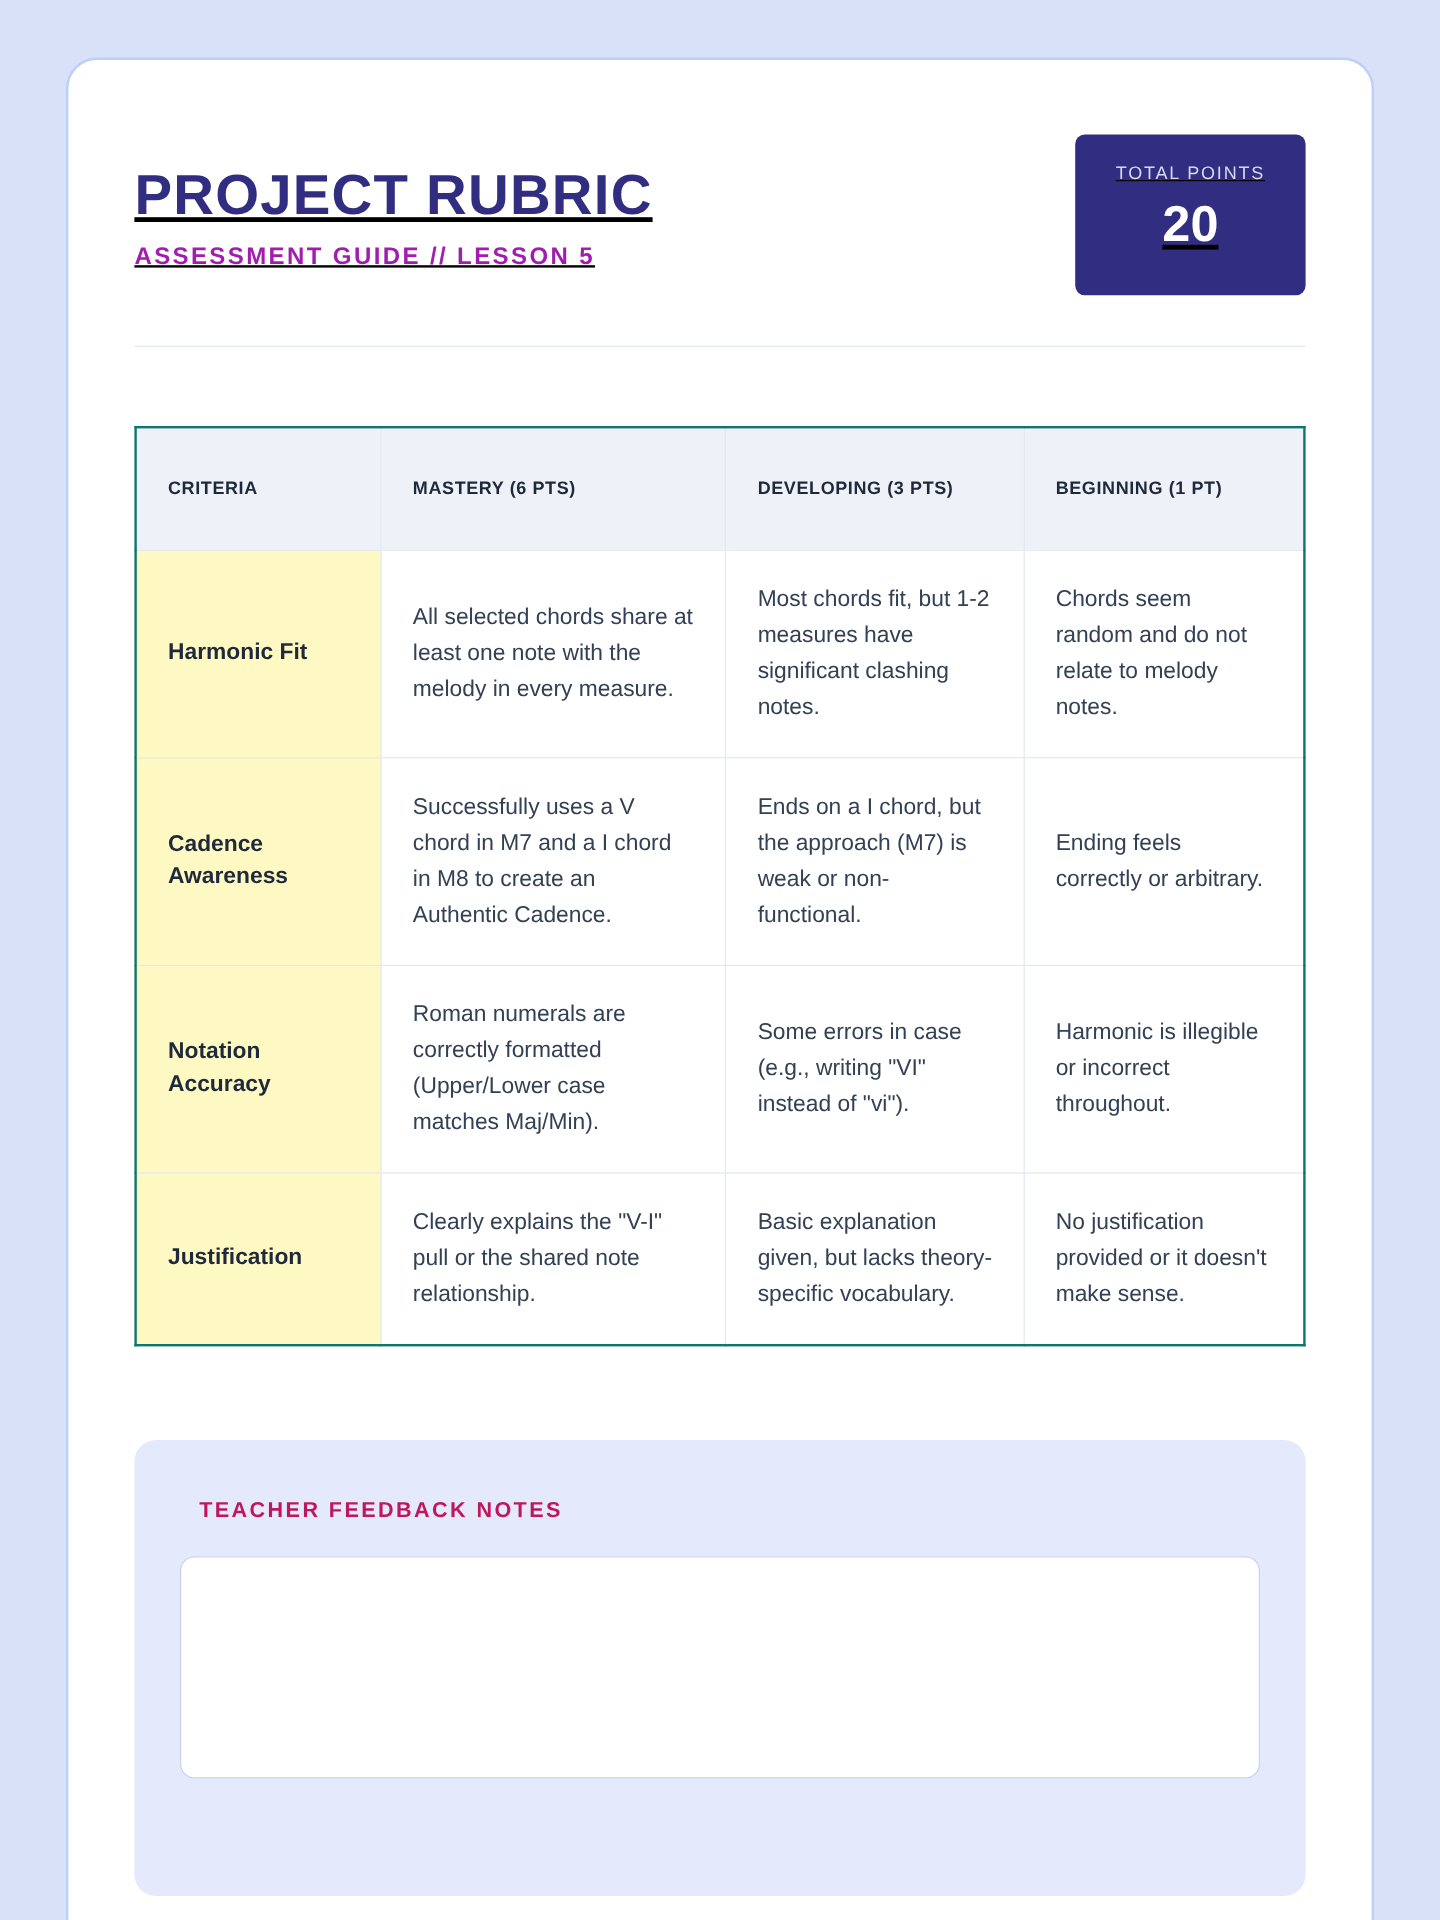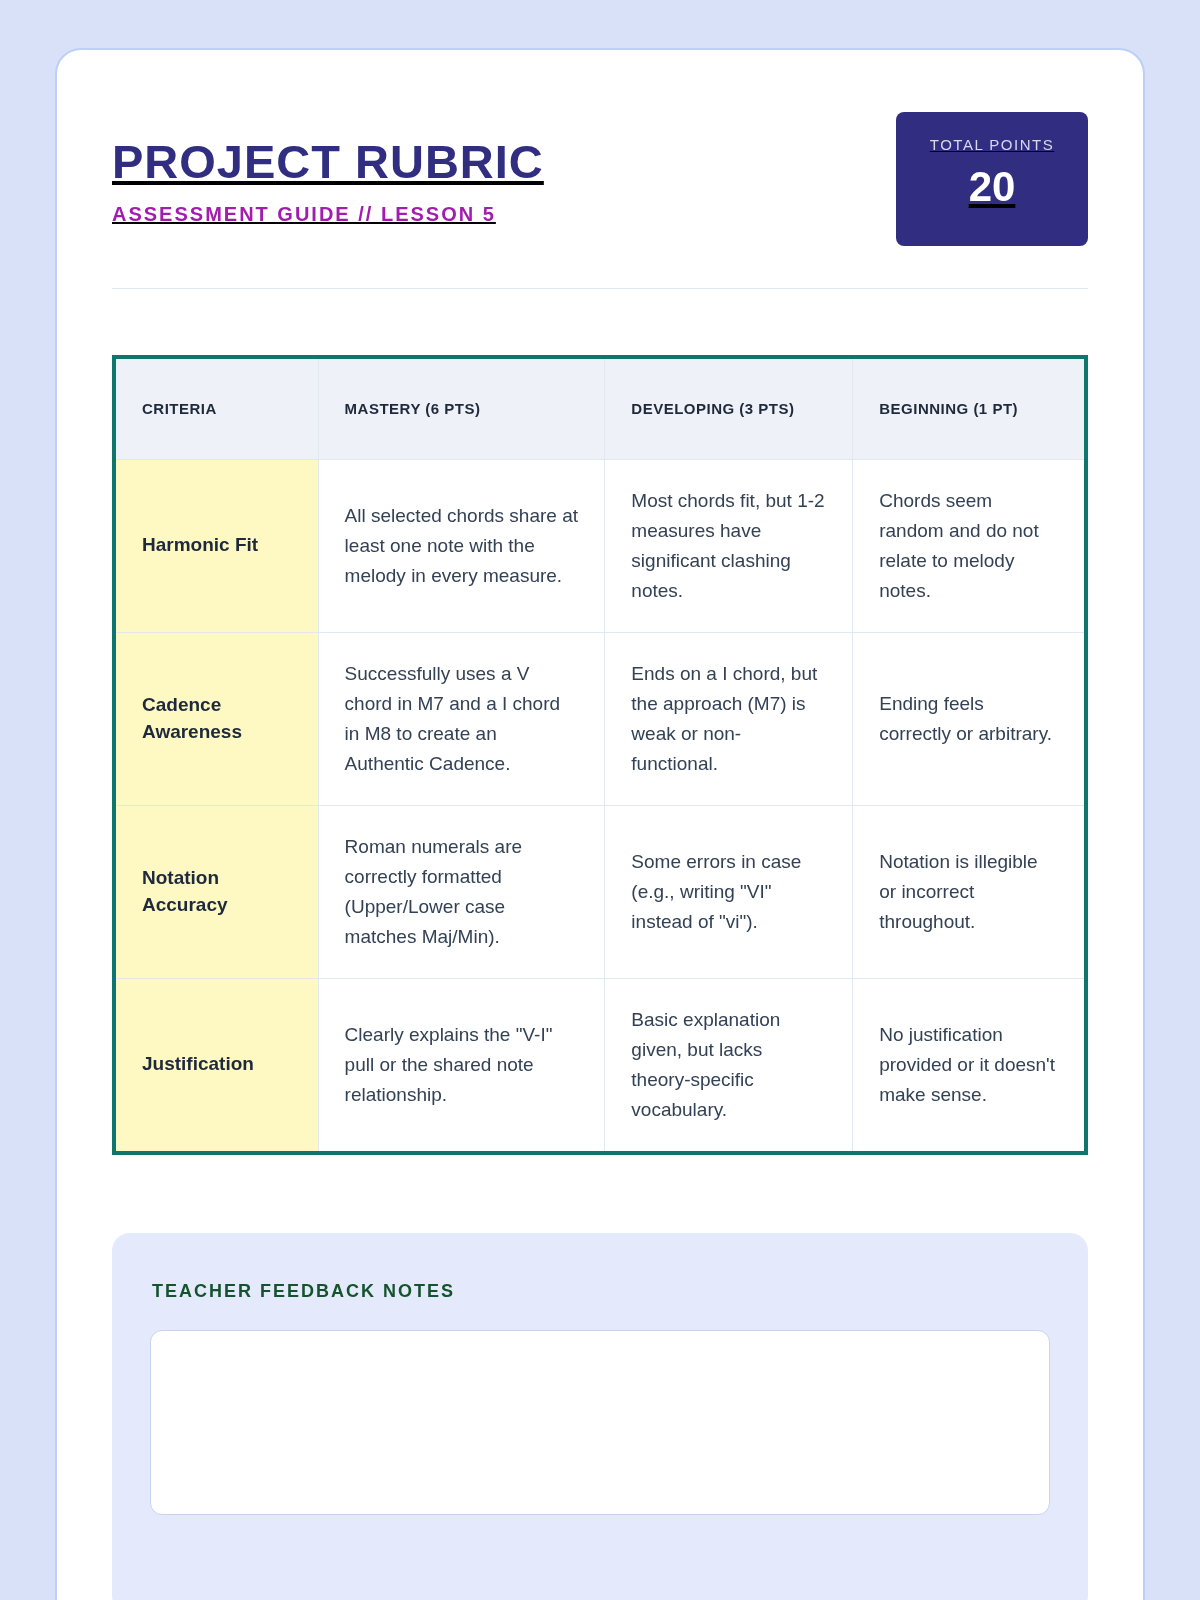--- a/index.html
+++ b/index.html
@@ -70,21 +70,21 @@
     color: #ffffff;
   }
   .divider {
     margin-top: 42px;
     border-bottom: 1px solid #e2e8f0;
   }
   .rubric-table {
     margin-top: 66px;
     width: 100%;
     border-collapse: collapse;
-    border: 4px solid #0f766e;
+    border: 2px solid #0f766e;
   }
   .rubric-table th, .rubric-table td {
     border: 1px solid #e2e8f0;
     vertical-align: middle;
     text-align: left;
   }
   .rubric-table th {
     background: #eef1f7;
     font-size: 15px;
     font-weight: 700;
@@ -111,22 +111,22 @@
     margin-top: 78px;
     background: #e4e9fb;
     border-radius: 18px;
     padding: 48px 38px 60px 38px;
     min-height: 380px;
   }
   .feedback-label {
     font-size: 18px;
     font-weight: 700;
     letter-spacing: 2px;
-    color: #14532d;
-    margin-left: 2px;
+    color: #be185d;
+    margin-left: 16px;
   }
   .feedback-input {
     display: block;
     margin-top: 28px;
     width: 100%;
     height: 185px;
     background: #ffffff;
     border: 1px solid #c9d3ef;
     border-radius: 12px;
     resize: none;
@@ -181,21 +181,21 @@
         <tr>
           <td class="criteria-cell">Cadence Awareness</td>
           <td>Successfully uses a V chord in M7 and a I chord in M8 to create an Authentic Cadence.</td>
           <td>Ends on a I chord, but the approach (M7) is weak or non-functional.</td>
           <td>Ending feels correctly or arbitrary.</td>
         </tr>
         <tr>
           <td class="criteria-cell">Notation Accuracy</td>
           <td>Roman numerals are correctly formatted (Upper/Lower case matches Maj/Min).</td>
           <td>Some errors in case (e.g., writing "VI" instead of "vi").</td>
-          <td>Notation is illegible or incorrect throughout.</td>
+          <td>Harmonic is illegible or incorrect throughout.</td>
         </tr>
         <tr>
           <td class="criteria-cell">Justification</td>
           <td>Clearly explains the "V-I" pull or the shared note relationship.</td>
           <td>Basic explanation given, but lacks theory-specific vocabulary.</td>
           <td>No justification provided or it doesn't make sense.</td>
         </tr>
       </tbody>
     </table>
 

